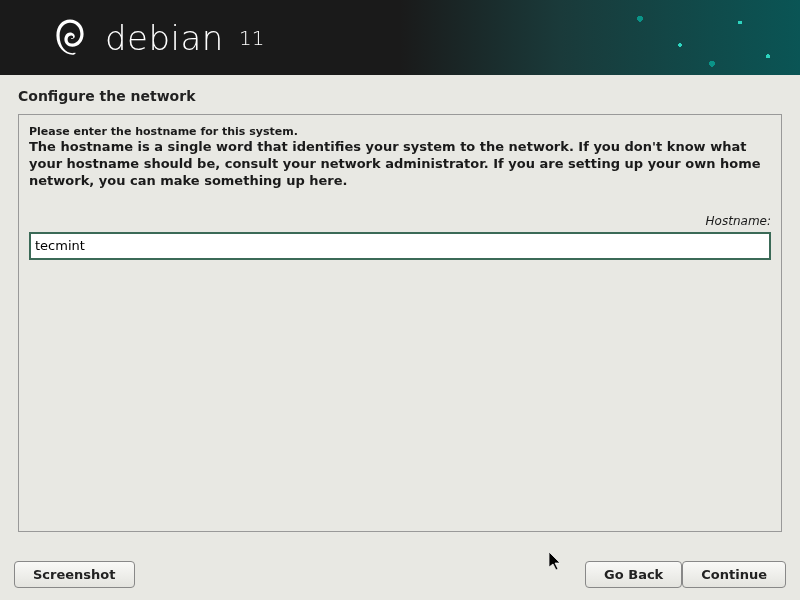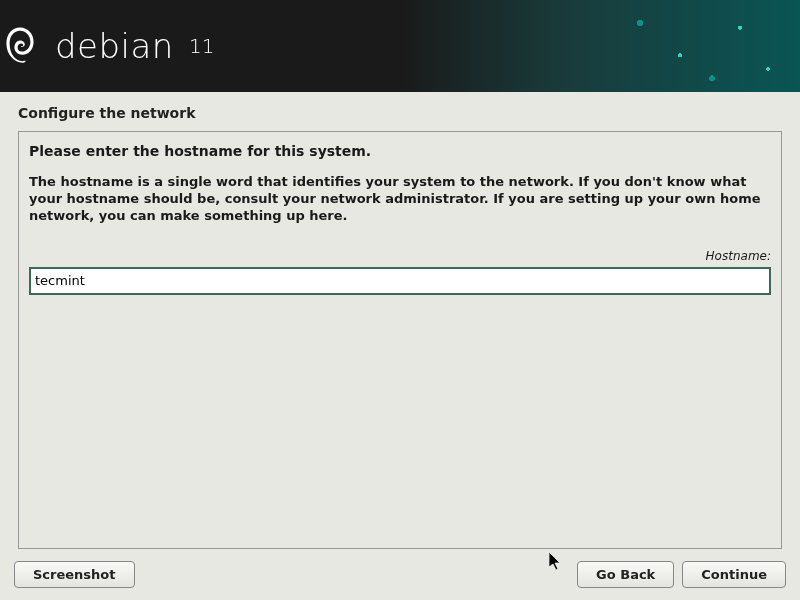--- a/index.html
+++ b/index.html
@@ -8,24 +8,25 @@
       height: 600px;
       background: #e8e8e3;
       font-family: "DejaVu Sans", Arial, sans-serif;
       font-size: 13px;
       color: #1a1a1a;
       overflow: hidden;
       position: relative;
     }
     .banner {
       width: 100%;
-      height: 92px;
+      height: 75px;
       background: linear-gradient(90deg, #1a1a1a 0%, #1a1a1a 50%, #1a3a3a 70%, #0a5555 100%);
       display: flex;
       align-items: center;
+      padding-left: 50px;
       position: relative;
       overflow: hidden;
     }
     .banner::before {
       content: "";
       position: absolute;
       right: 0;
       top: 0;
       width: 400px;
       height: 100%;
@@ -65,22 +66,21 @@
       margin-bottom: 10px;
     }
     .panel {
       border: 1px solid #999;
       background: #e8e8e3;
       padding: 10px 10px 10px 10px;
       height: 418px;
     }
     .instruction {
       font-weight: bold;
-      font-size: 14px;
-      margin-bottom: 14px;
+      font-size: 11px;
       line-height: 1.3;
     }
     .description {
       font-weight: bold;
       font-size: 13px;
       line-height: 1.3;
       margin-bottom: 24px;
     }
     .field-label {
       font-style: italic;
@@ -115,21 +115,21 @@
       padding: 5px 18px;
       font-size: 13px;
       font-weight: bold;
       color: #222;
       cursor: pointer;
       font-family: inherit;
     }
     .footer-right {
       margin-left: auto;
       display: flex;
-      gap: 8px;
+      gap: 0;
     }
     .cursor {
       position: absolute;
       left: 549px;
       top: 552px;
       width: 14px;
       height: 20px;
       pointer-events: none;
     }
     .cursor svg { width: 100%; height: 100%; }

